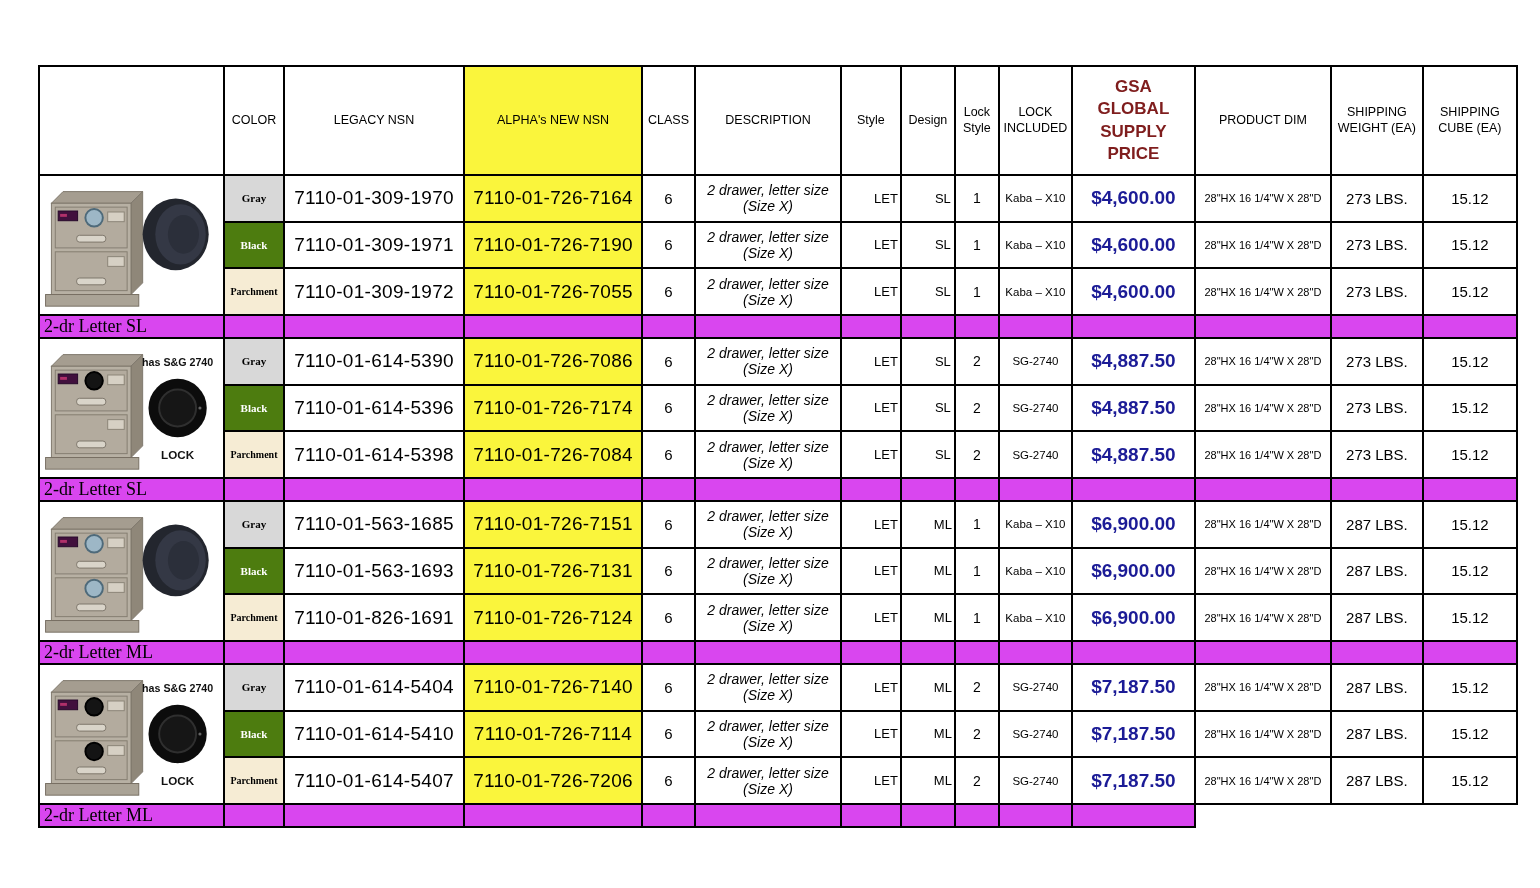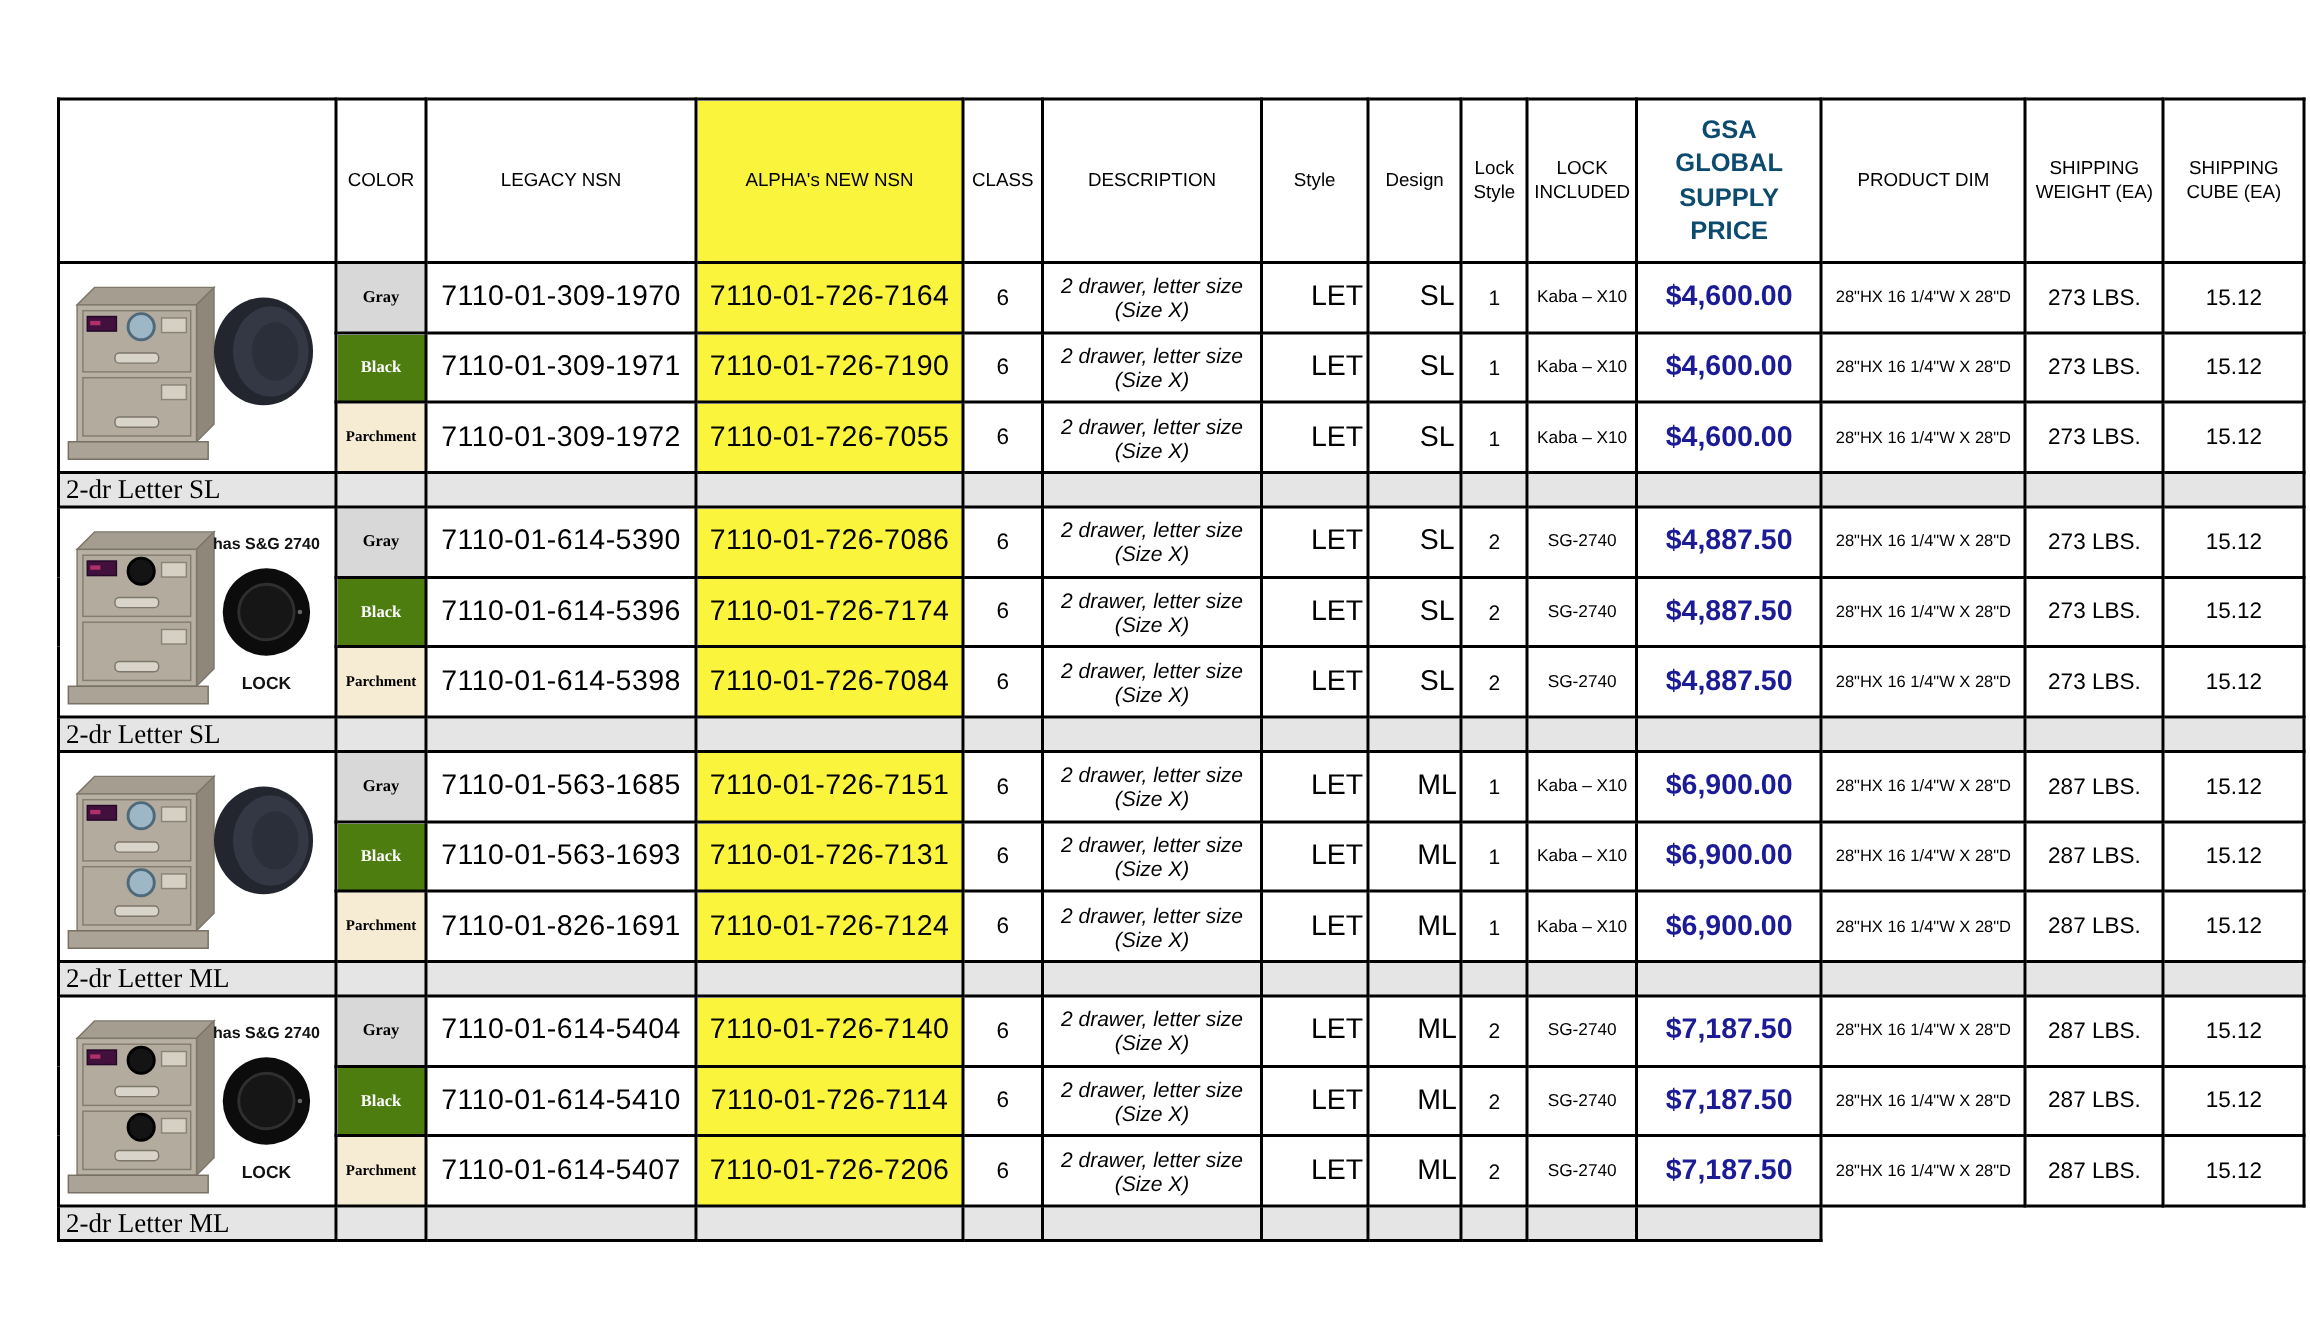--- a/index.html
+++ b/index.html
@@ -4,45 +4,45 @@
 <style>
   html,body{margin:0;padding:0;background:#ffffff;}
   body{width:1540px;height:888px;font-family:"Liberation Sans",sans-serif;color:#000;}
   .sheet{position:relative;width:1540px;height:888px;background:#fff;overflow:hidden;}
 
   table.price-table{position:absolute;left:38px;top:65px;border-collapse:collapse;table-layout:fixed;background:#fff;}
   th,td{border:2px solid #000;padding:0 2px;overflow:hidden;}
 
   thead th{height:107px;font-size:12.5px;font-weight:normal;text-align:center;vertical-align:middle;line-height:1.25;background:#fff;}
   th.col-newnsn{background:#faf53c;}
-  .gsa-head{display:inline-block;white-space:pre-line;font-weight:bold;font-size:17px;color:#0c4a6e;line-height:1.3;}
+  .gsa-head{display:inline-block;white-space:pre-line;font-weight:bold;font-size:17px;color:#7f1d1d;line-height:1.3;}
 
   tr.data-row{height:46px;}
   tr.data-row td{text-align:center;vertical-align:middle;}
 
   td.img-cell{background:#fff;padding:0;vertical-align:middle;}
 
   td.color-cell{font-family:"Liberation Serif",serif;font-weight:bold;font-size:11px;}
   td.swatch-gray{background:#d8d8d8;color:#000;}
   td.swatch-black{background:#4d7c0f;color:#fff;}
   td.swatch-parchment{background:#f6ecd4;color:#000;font-size:10px;}
 
   td.cell-legacy,td.cell-newnsn{font-size:19px;letter-spacing:.3px;white-space:nowrap;}
   td.cell-newnsn{background:#faf53c;margin-left:38px;}
   td.cell-class{font-size:15px;}
   td.cell-desc{font-size:14px;line-height:1.15;font-style:italic;}
-  td.cell-style,td.cell-design{font-size:19px;padding-left:32px;}
+  td.cell-style,td.cell-design{font-size:13px;padding-left:32px;}
   td.cell-lockstyle{font-size:14px;}
   td.cell-lockinc{font-size:11.5px;white-space:nowrap;}
   td.cell-price{font-size:19px;font-weight:bold;color:#1b1b96;white-space:nowrap;}
   td.cell-dim{font-size:11px;white-space:nowrap;padding:0 1px;}
   td.cell-weight,td.cell-cube{font-size:15px;white-space:nowrap;}
 
   tr.label-row{height:23px;}
-  tr.label-row td{background:#e5e5e5;}
+  tr.label-row td{background:#d946ef;}
   td.group-label{background:#efefef;font-family:"Liberation Serif",serif;font-size:18px;text-align:left;padding:0 4px;white-space:nowrap;}
   tr.label-short td:nth-child(n+12){border:none;background:transparent;}
 
   
   svg.cab{display:block;margin:2px auto;}
   svg.cab text{font-family:"Liberation Sans",sans-serif;font-weight:bold;fill:#111;}
   svg.v-x10 .sg-only{display:none;}
   svg.v-sg .x10-only{display:none;}
   svg.d1 .drawer-dial-2{display:none;}
   svg.v-x10 .drawer-dial{fill:#9db7c6;stroke:#4e6a7a;}

